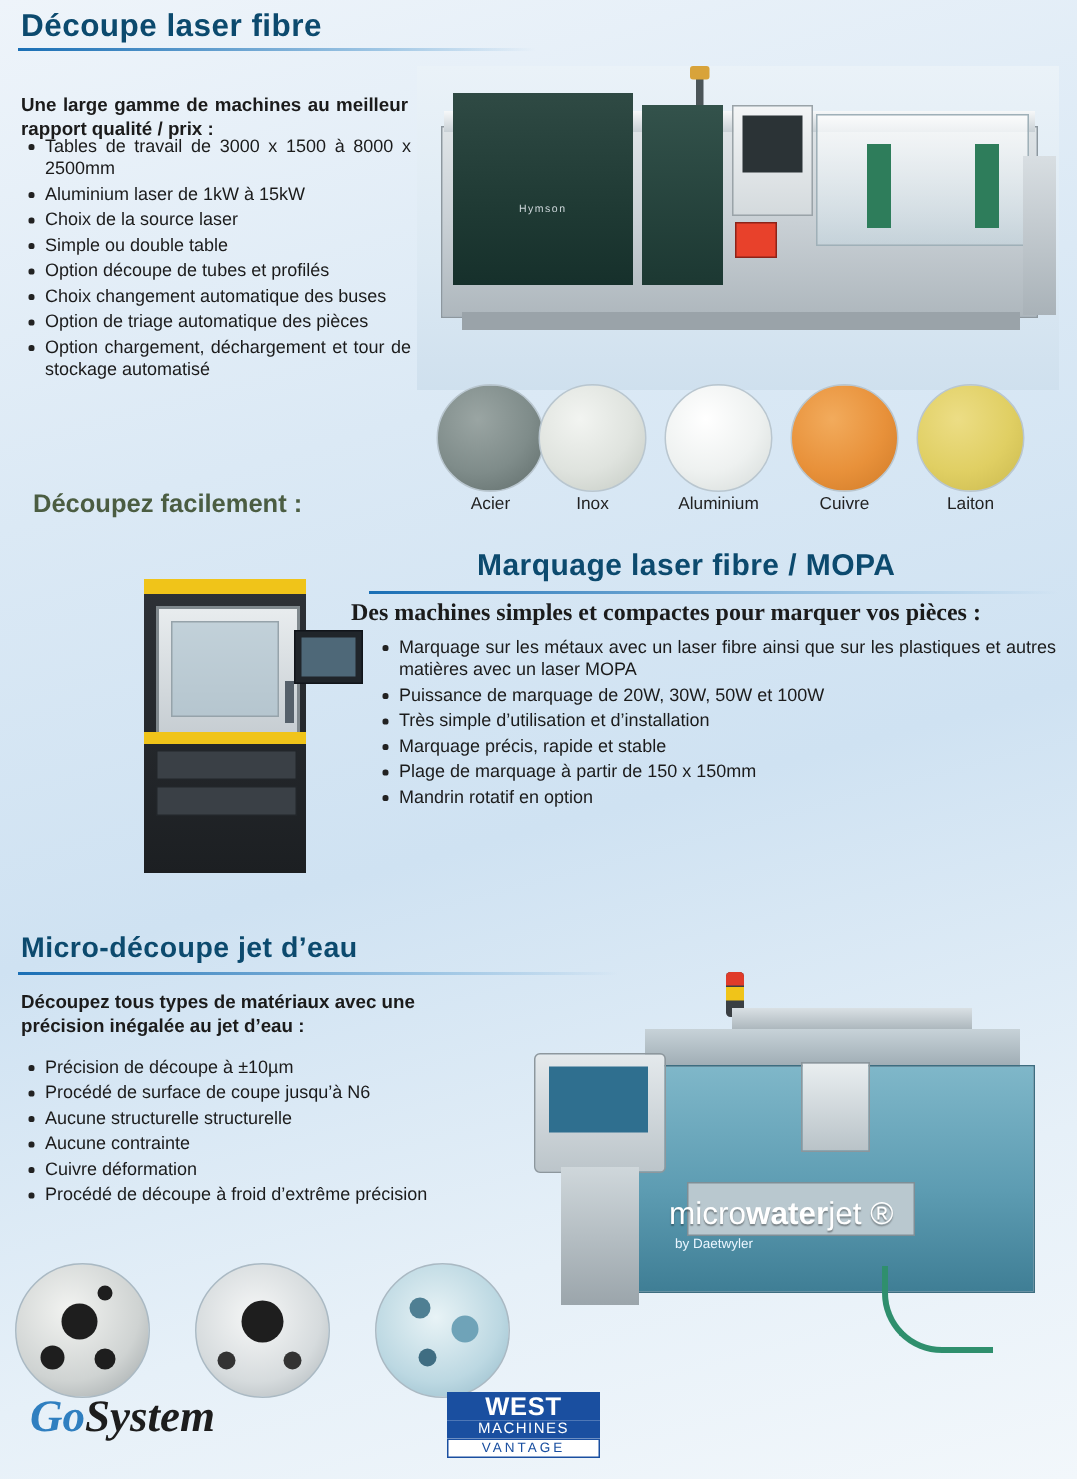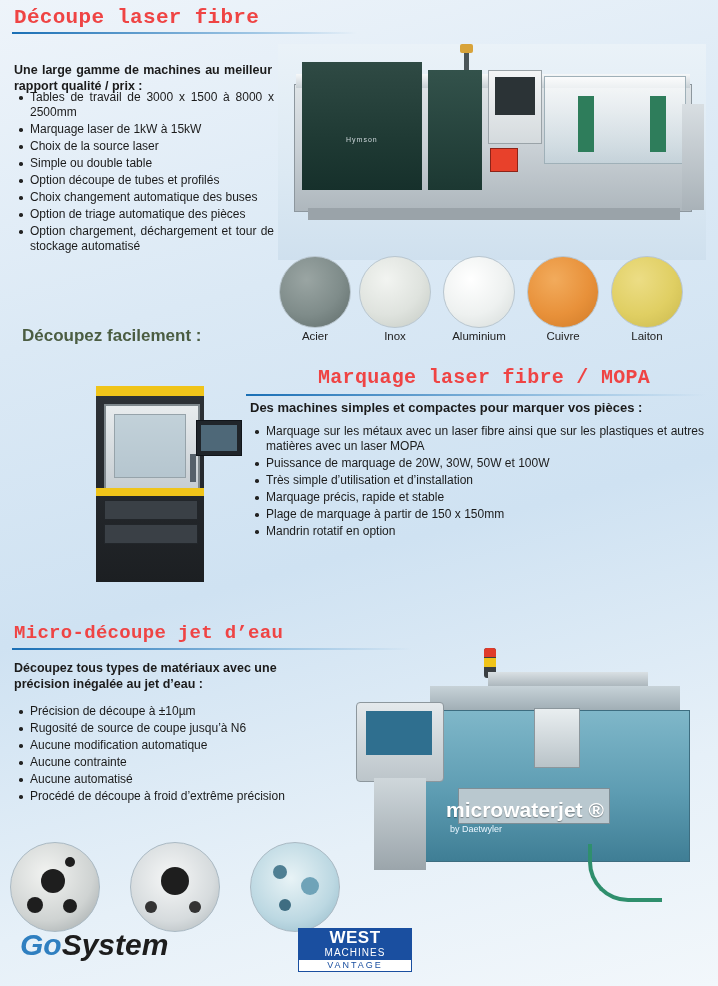--- a/index.html
+++ b/index.html
@@ -8,23 +8,22 @@
     font-family:"Liberation Sans",sans-serif;
     background:linear-gradient(165deg,#eef4fa 0%,#dbe9f5 30%,#cfe2f2 55%,#e6f0f8 80%,#f2f7fb 100%);
     position:relative;overflow:hidden;
     color:#1b1b1b;
   }
   .page{position:absolute;inset:0;}
 
   
   .sec-title{
     font-weight:bold;
-    color:#ef4444;
+    color:#0c4a6e;
     letter-spacing:.3px;
-    font-family:Liberation Mono, monospace;
   }
   .sec-rule{height:2px;background:linear-gradient(to right,#1a6fb5,#9fc6e4 70%,rgba(159,198,228,0));}
 
   h1.t1{position:absolute;left:14px;top:6px;font-size:21px;margin:0;}
   .r1{position:absolute;left:12px;top:32px;width:345px;}
 
   .intro{
     position:absolute;left:14px;top:48px;width:258px;
     font-size:12.5px;line-height:16px;font-weight:bold;text-align:justify;margin-top:14px;
   }
@@ -66,42 +65,42 @@
   .m1-green2{position:absolute;left:372px;top:52px;width:16px;height:56px;background:#2e7d5b;}
   .m1-mast{position:absolute;left:186px;top:6px;width:5px;height:26px;background:#4b5558;}
   .m1-mast:after{content:"";position:absolute;left:-4px;top:-6px;width:13px;height:9px;background:#d8a33a;border-radius:2px;}
   .m1-logo{position:absolute;left:44px;top:74px;font-size:7px;color:#cfd8dc;letter-spacing:1px;}
 
   
   .mats{position:absolute;left:274px;top:256px;width:430px;height:92px;}
   .mat{position:absolute;width:74px;text-align:center;}
   .mat .disc{width:70px;height:70px;border-radius:50%;margin:0 auto;border:1px solid #b9c6cf;}
   .mat .lbl{font-size:11.5px;margin-top:2px;color:#222;}
-  .mat.m0{left:4px;}  .mat.m1{left:84px;} .mat.m2{left:168px;} .mat.m3{left:252px;} .mat.m4{left:336px;}
+  .mat.m0{left:16px;}  .mat.m1{left:84px;} .mat.m2{left:168px;} .mat.m3{left:252px;} .mat.m4{left:336px;}
 
   
   h2.t2{position:absolute;left:22px;top:326px;margin:0;font-size:17px;color:#4b5d42;font-weight:bold;}
 
   
   .machine2{position:absolute;left:40px;top:368px;width:218px;height:240px;overflow:hidden;}
   .m2-base{position:absolute;left:56px;top:24px;width:108px;height:190px;background:linear-gradient(180deg,#2d3136,#1c1f22);}
   .m2-cab{position:absolute;left:64px;top:36px;width:92px;height:84px;background:linear-gradient(180deg,#e8ecee,#c6cdd2);border:2px solid #7f888d;}
   .m2-win{position:absolute;left:74px;top:46px;width:70px;height:62px;background:rgba(160,185,200,.5);border:1px solid #96a3aa;}
   .m2-yellow{position:absolute;left:56px;top:18px;width:108px;height:10px;background:#f0c419;}
   .m2-yellow2{position:absolute;left:56px;top:120px;width:108px;height:8px;background:#f0c419;}
   .m2-mon{position:absolute;left:156px;top:52px;width:44px;height:34px;background:#20252a;border:1px solid #11151a;}
   .m2-mon:after{content:"";position:absolute;left:4px;top:4px;right:4px;bottom:4px;background:#4e6878;}
   .m2-arm{position:absolute;left:150px;top:86px;width:6px;height:28px;background:#55606a;}
   .m2-draw{position:absolute;left:64px;top:132px;width:92px;height:18px;background:#3a4046;border:1px solid #22262a;}
   .m2-draw2{position:absolute;left:64px;top:156px;width:92px;height:18px;background:#3a4046;border:1px solid #22262a;}
 
   
   h2.t3{position:absolute;left:318px;top:366px;margin:0;font-size:20px;}
   .r3{position:absolute;left:246px;top:394px;width:460px;}
-  .sub3{position:absolute;left:250px;top:400px;width:456px;font-size:13px;font-weight:bold;}
+  .sub3{position:absolute;left:234px;top:400px;width:456px;font-size:16px;font-weight:bold;font-family:Liberation Serif, serif;}
   .list3{position:absolute;left:252px;top:424px;width:452px;}
   .list3 li{font-size:12.5px;line-height:17px;margin-bottom:9px;padding-left:18px;}
   .list3 li:before{left:4px;top:7px;width:4px;height:4px;}
 
   
   h2.t4{position:absolute;left:14px;top:622px;margin:0;font-size:19px;}
   .r4{position:absolute;left:12px;top:648px;width:400px;}
   .intro4{position:absolute;left:14px;top:660px;width:300px;font-size:12.5px;line-height:16px;font-weight:bold;}
   .list4{position:absolute;left:16px;top:704px;width:330px;}
   .list4 li{font-size:12px;line-height:15.5px;margin-bottom:2px;}
@@ -115,53 +114,53 @@
   .m3-cnc{position:absolute;left:18px;top:54px;width:86px;height:78px;background:linear-gradient(180deg,#e4e9ec,#bcc5ca);border:1px solid #8d979d;border-radius:4px;}
   .m3-cnc i{position:absolute;left:9px;top:8px;width:66px;height:44px;background:#2f6f8f;display:block;}
   .m3-leg{position:absolute;left:36px;top:130px;width:52px;height:92px;background:linear-gradient(180deg,#cfd7db,#9ba5ab);}
   .m3-tray{position:absolute;left:120px;top:140px;width:150px;height:34px;background:#b9c8cf;border:1px solid #7e8e96;}
   .m3-lamp{position:absolute;left:146px;top:0px;width:12px;height:30px;background:#3a3f43;border-radius:3px;}
   .m3-lamp:before{content:"";position:absolute;left:0;top:0;width:12px;height:9px;background:#e03b2a;border-radius:3px 3px 0 0;}
   .m3-lamp:after{content:"";position:absolute;left:0;top:10px;width:12px;height:9px;background:#f0c419;}
   .m3-hose{position:absolute;left:250px;top:196px;width:70px;height:54px;border-left:4px solid #2f8f6d;border-bottom:4px solid #2f8f6d;border-radius:0 0 0 40px;}
   .m3-brand{position:absolute;left:108px;top:150px;font-size:21px;color:#ffffff;font-weight:bold;text-shadow:0 1px 1px rgba(0,0,0,.35);}
   .m3-brand b{font-weight:bold;}
-  .m3-brand span.lite{font-weight:bold;}
+  .m3-brand span.lite{font-weight:normal;}
   .m3-sub{position:absolute;left:112px;top:176px;font-size:9px;color:#eaf6ff;}
 
   
   .samples{position:absolute;left:10px;top:842px;width:344px;height:92px;}
   .samp{position:absolute;width:88px;height:88px;border-radius:50%;border:1px solid #aab9c3;overflow:hidden;}
   .samp.s0{left:0;background:radial-gradient(circle at 40% 35%,#f2f3f1,#cfd3d2 60%,#9aa1a3);}
   .samp.s1{left:120px;background:radial-gradient(circle at 45% 40%,#f6f7f7,#d6dbdd 60%,#a8b0b4);}
   .samp.s2{left:240px;background:radial-gradient(circle at 45% 40%,#e8f3f6,#bcd8e2 60%,#8fb6c6);}
   .dot{position:absolute;border-radius:50%;background:#1e1e1e;}
 
   
-  .footer-brand{position:absolute;left:20px;top:928px;font-size:30px;font-weight:bold;font-style:italic;}
+  .footer-brand{position:absolute;left:20px;top:928px;font-size:30px;font-weight:bold;font-style:italic;font-family:Liberation Serif, serif;}
   .fb-blue{color:#2f7fc0;}
   .fb-dark{color:#1d1d1d;}
-  .west{position:absolute;left:298px;top:928px;width:114px;text-align:center;}
+  .west{position:absolute;left:298px;top:928px;width:102px;text-align:center;}
   .west .w1{background:#1a4fa0;color:#fff;font-weight:bold;font-size:17px;line-height:19px;letter-spacing:.5px;}
   .west .w2{background:#1a4fa0;color:#fff;font-size:10px;line-height:12px;letter-spacing:1px;}
   .west .w3{background:#fff;color:#1a4fa0;font-size:9px;line-height:11px;letter-spacing:2px;border:1px solid #1a4fa0;}
 </style>
 </head>
 <body>
 
 <div class="page">
 
   <h1 class="t1 sec-title">Découpe laser fibre</h1>
   <div class="r1 sec-rule"></div>
 
   <div class="intro">Une large gamme de machines au meilleur rapport qualité / prix :</div>
 
   <ul class="bul list1">
     <li>Tables de travail de 3000 x 1500 à 8000 x 2500mm</li>
-    <li>Marquage laser de 1kW à 15kW</li>
+    <li>Aluminium laser de 1kW à 15kW</li>
     <li>Choix de la source laser</li>
     <li>Simple ou double table</li>
     <li>Option découpe de tubes et profilés</li>
     <li>Choix changement automatique des buses</li>
     <li>Option de triage automatique des pièces</li>
     <li>Option chargement, déchargement et tour de stockage automatisé</li>
   </ul>
 
   <div class="machine1">
     <div class="m1-mast"></div>
@@ -231,24 +230,24 @@
     <li>Plage de marquage à partir de 150 x 150mm</li>
     <li>Mandrin rotatif en option</li>
   </ul>
 
   <h2 class="t4 sec-title">Micro-découpe jet d’eau</h2>
   <div class="r4 sec-rule"></div>
   <div class="intro4">Découpez tous types de matériaux avec une précision inégalée au jet d’eau :</div>
 
   <ul class="bul list4">
     <li>Précision de découpe à ±10µm</li>
-    <li>Rugosité de source de coupe jusqu’à N6</li>
-    <li>Aucune modification automatique</li>
+    <li>Procédé de surface de coupe jusqu’à N6</li>
+    <li>Aucune structurelle structurelle</li>
     <li>Aucune contrainte</li>
-    <li>Aucune automatisé</li>
+    <li>Cuivre déformation</li>
     <li>Procédé de découpe à froid d’extrême précision</li>
   </ul>
 
   <div class="machine3">
     <div class="m3-lamp"></div>
     <div class="m3-gantry"></div>
     <div class="m3-top"></div>
     <div class="m3-body"></div>
     <div class="m3-head"></div>
     <div class="m3-tray"></div>

